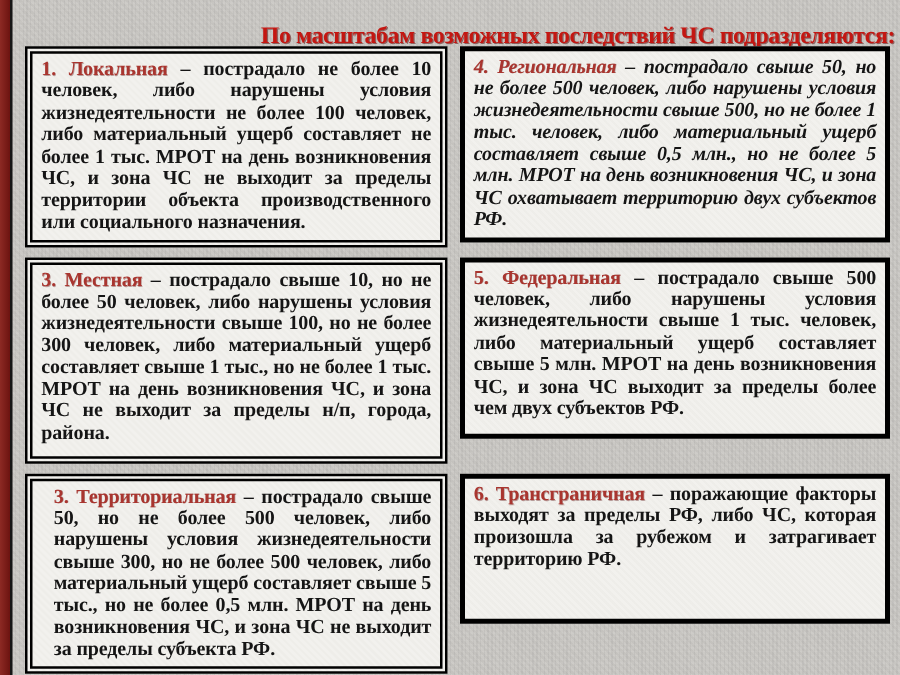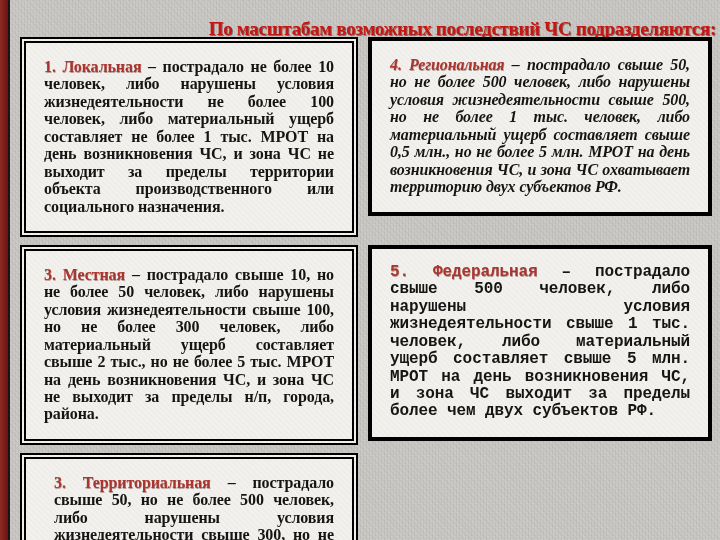--- a/index.html
+++ b/index.html
@@ -35,24 +35,24 @@
     background-color:#f2f1ed;
     background-image:repeating-linear-gradient(45deg, rgba(0,0,0,.015) 0 2px, rgba(255,255,255,.03) 2px 4px);
     padding:3px 6px 4px 6px;
   }
   .card.left{border:6px double #000;}
   .card.right{border:4px solid #000;}
   .c1{min-height:158px;}
   .c2{min-height:165px;}
   .c3{min-height:155px;padding-left:16px;}
   .c4{min-height:155px;font-style:italic;}
-  .c5{min-height:145px;font-family:Liberation Mono, monospace;}
+  .c5{min-height:145px;}
   .c6{min-height:120px;}
   .card p{
-    margin:12px;
+    margin:1px;
     font-weight:bold;font-size:16px;line-height:1.09;
     color:#151515;
     text-align:justify;
     letter-spacing:-.1px;
   }
   .card-heading{
     color:#a9352f;
     text-shadow:.5px .5px 0 rgba(80,0,0,.35);
   }
 </style>
@@ -75,32 +75,38 @@
   <div class="card right c4">
     <p>
       <span class="card-heading">4. Региональная</span>
       <span>– пострадало свыше 50, но не более 500 человек, либо нарушены условия жизнедеятельности свыше 500, но не более 1 тыс. человек, либо материальный ущерб составляет свыше 0,5 млн., но не более 5 млн. МРОТ на день возникновения ЧС, и зона ЧС охватывает территорию двух субъектов РФ.</span>
     </p>
   </div>
 
   <div class="card left c2">
     <p>
       <span class="card-heading">3. Местная</span>
-      <span>– пострадало свыше 10, но не более 50 человек, либо нарушены условия жизнедеятельности свыше 100, но не более 300 человек, либо материальный ущерб составляет свыше 2 тыс., но не более 5 тыс. МРОТ на день возникновения ЧС, и зона ЧС не выходит за пределы н/п, города, района.</span>
+      <span>– пострадало свыше 10, но не более 50 человек, либо нарушены условия жизнедеятельности свыше 100, но не более 300 человек, либо материальный ущерб составляет свыше 1 тыс., но не более 1 тыс. МРОТ на день возникновения ЧС, и зона ЧС не выходит за пределы н/п, города, района.</span>
     </p>
   </div>
 
   <div class="card right c5">
     <p>
       <span class="card-heading">5. Федеральная</span>
       <span>– пострадало свыше 500 человек, либо нарушены условия жизнедеятельности свыше 1 тыс. человек, либо материальный ущерб составляет свыше 5 млн. МРОТ на день возникновения ЧС, и зона ЧС выходит за пределы более чем двух субъектов РФ.</span>
     </p>
   </div>
 
   <div class="card left c3">
     <p>
       <span class="card-heading">3. Территориальная</span>
       <span>– пострадало свыше 50, но не более 500 человек, либо нарушены условия жизнедеятельности свыше 300, но не более 500 человек, либо материальный ущерб составляет свыше 5 тыс., но не более 0,5 млн. МРОТ на день возникновения ЧС, и зона ЧС не выходит за пределы субъекта РФ.</span>
     </p>
   </div>
 
+  <div class="card right c6">
+    <p>
+      <span class="card-heading">6. Трансграничная</span>
+      <span>– поражающие факторы выходят за пределы РФ, либо ЧС, которая произошла за рубежом и затрагивает территорию РФ.</span>
+    </p>
+  </div>
 
 </div>
 
 </body></html>

